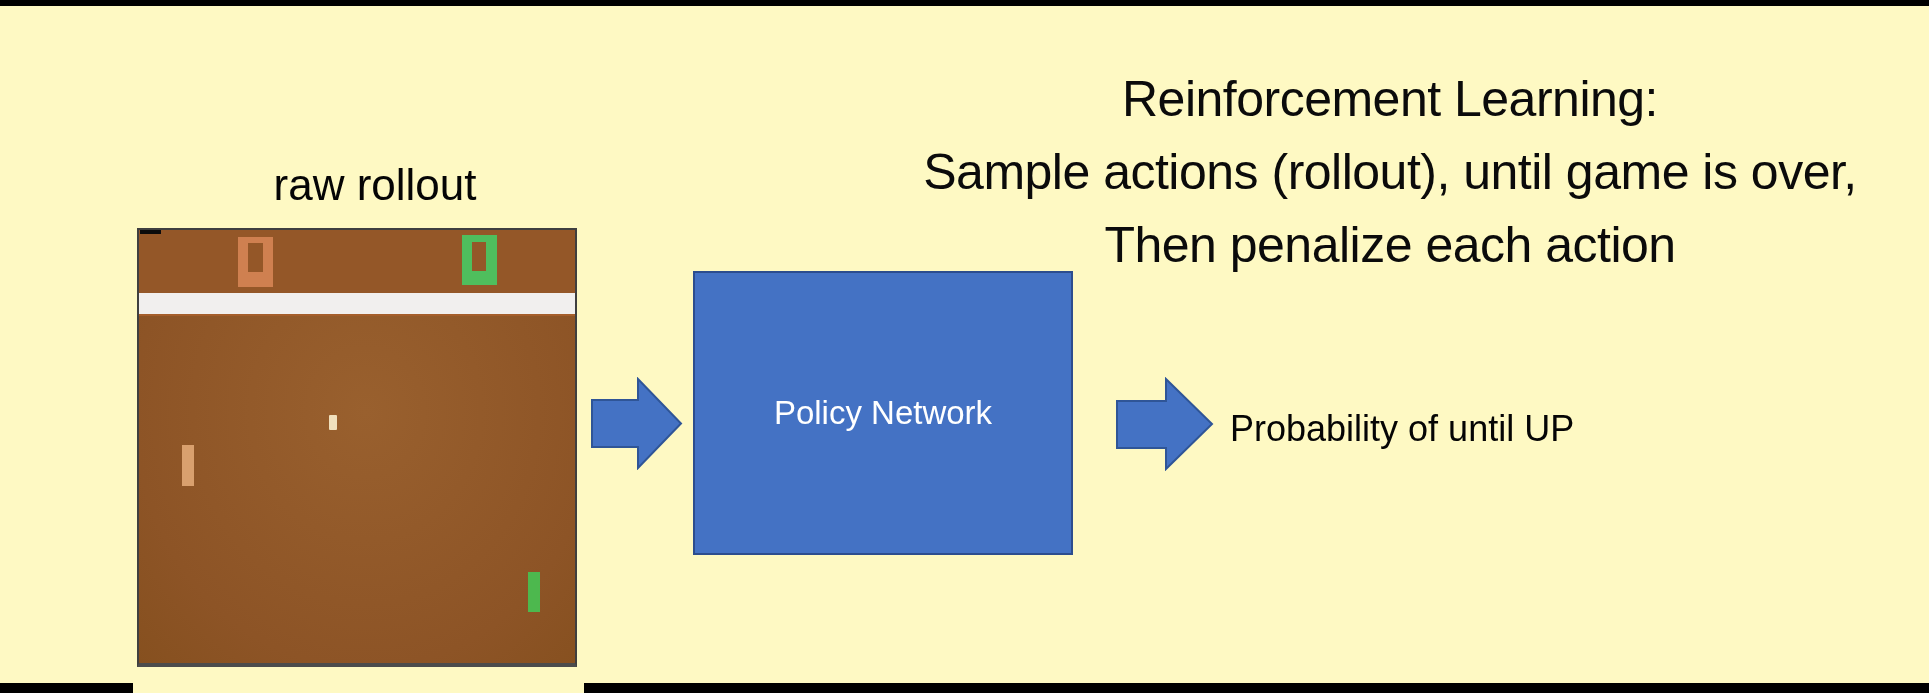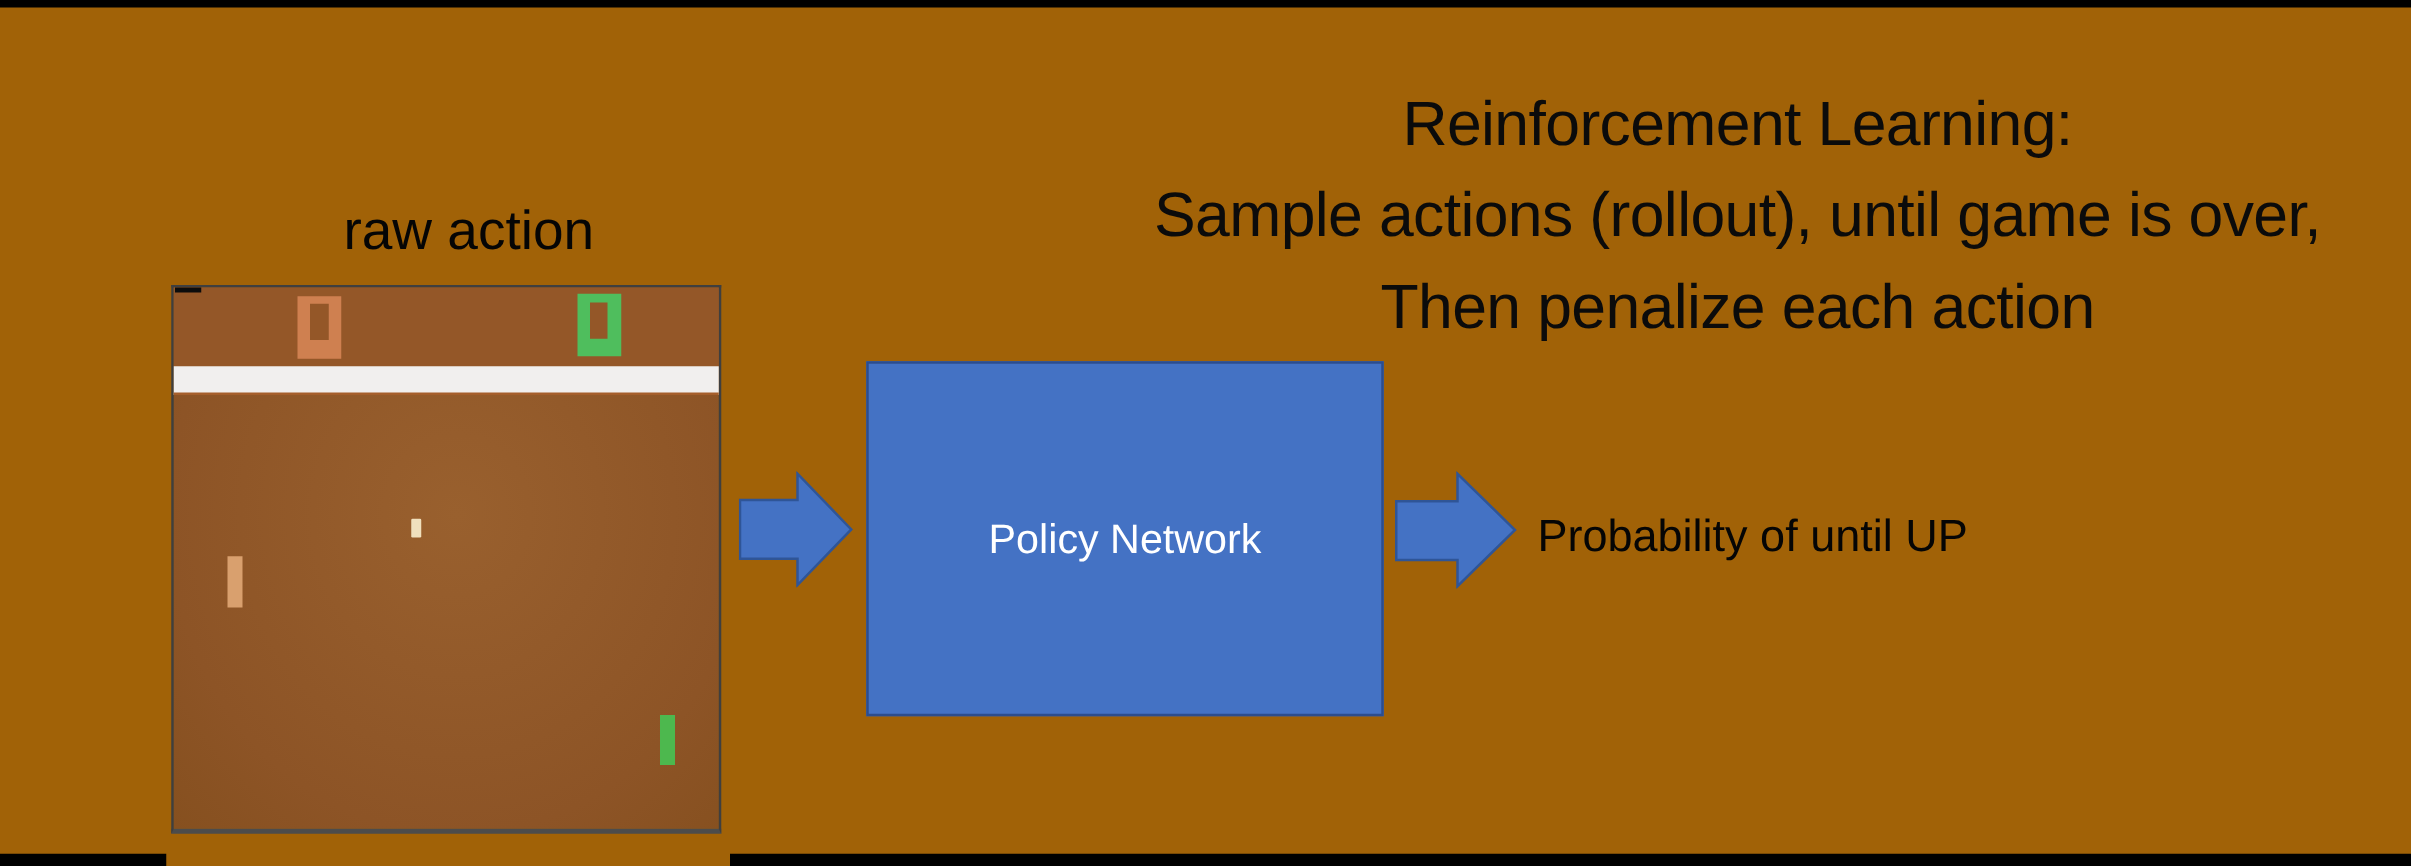--- a/index.html
+++ b/index.html
@@ -1,20 +1,20 @@
 <!DOCTYPE html>
 <html style="--box-blue: #4472c4; --box-border: #2c4d8e; --arrow-blue: #4472c4; --arrow-border: #2f5597; --field-brown: #8d5426; --field-brown-light: #99602e; --scoreboard-brown: #945728; --stripe-white: #f1efee; --score-orange: #cf8050; --score-green: #4fbe5d; --paddle-tan: #d9a06e; --paddle-green: #4db84e; --ball-cream: #f0e0bd;"><head>
 <meta charset="utf-8">
 <style>
   html, body { margin: 0; padding: 0; background: #ffffff; }
   #stage {
     position: relative;
     width: 1929px;
     height: 693px;
-    background: #a16207;
+    background: #fef9c3;
     overflow: hidden;
     font-family: "Liberation Sans", sans-serif;
     color: #0a0a0a;
   }
   .abs { position: absolute; }
 
   
   .top-bar    { left: 0; top: 0; width: 1929px; height: 6px; background: #000; }
   .bot-bar-l  { left: 0; top: 683px; width: 133px; height: 10px; background: #000; }
   .bot-bar-r  { left: 584px; top: 683px; width: 1345px; height: 10px; background: #000; }
@@ -67,21 +67,21 @@
   .score-right { left: 323px; top: 5px; background: var(--score-green, #4fbe5d); }
   .score .hole { position: absolute; background: var(--scoreboard-brown, #945728); }
   .score-left  .hole { left: 10px; top: 6px; width: 15px; height: 29px; }
   .score-right .hole { left: 10px; top: 7px; width: 14px; height: 29px; }
   .ball { left: 190px; top: 185px; width: 8px; height: 15px; background: var(--ball-cream, #f0e0bd); border-radius: 1px; }
   .paddle-left  { left: 43px;  top: 215px; width: 12px; height: 41px; background: var(--paddle-tan, #d9a06e); }
   .paddle-right { left: 389px; top: 342px; width: 12px; height: 40px; background: var(--paddle-green, #4db84e); }
 
   
   .policy-box {
-    left: 693px; top: 289px; width: 414px; height: 284px;
+    left: 693px; top: 271px; width: 380px; height: 284px;
     box-sizing: border-box;
     background: var(--box-blue, #4472c4);
     border: 2px solid var(--box-border, #2c4d8e);
     display: flex; align-items: center; justify-content: center;
   }
   .policy-box .label {
     color: #ffffff;
     font-size: 33px;
     line-height: 36px;
   }
@@ -97,21 +97,21 @@
 <div id="stage">
 
   <div class="abs top-bar"></div>
 
   <div class="abs title-block">
     <div>Reinforcement Learning:</div>
     <div>Sample actions (rollout), until game is over,</div>
     <div>Then penalize each action</div>
   </div>
 
-  <div class="abs raw-pixels">raw action</div>
+  <div class="abs raw-pixels">raw rollout</div>
 
   <div class="abs game">
     <div class="abs scoreboard"></div>
     <div class="abs corner-dash"></div>
     <div class="abs score score-left" title="0">
       <span class="hole"></span>
     </div>
     <div class="abs score score-right" title="0">
       <span class="hole"></span>
     </div>

